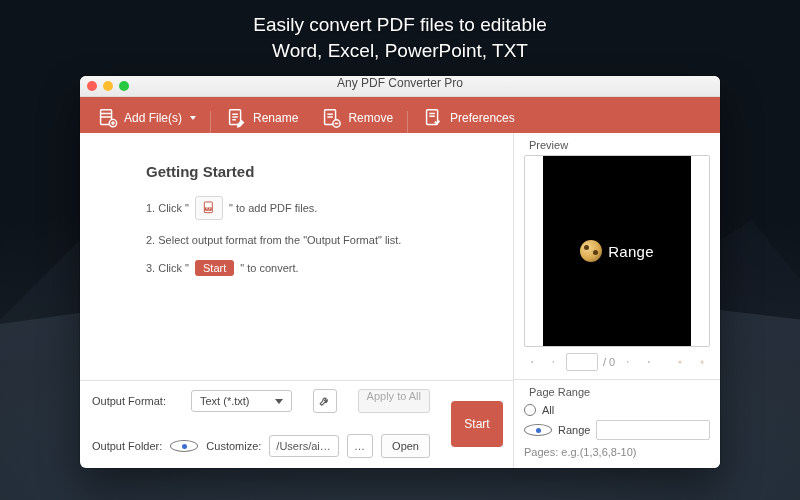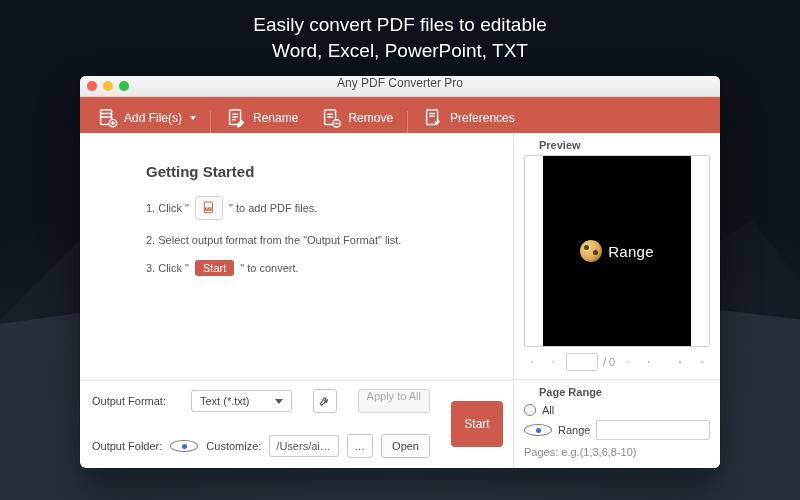--- a/index.html
+++ b/index.html
@@ -110,21 +110,21 @@
   }
   .path-field span{white-space:nowrap;overflow:hidden;text-overflow:ellipsis}
   .more{width:24px;height:22px;border:1px solid #c7c7c7;border-radius:3px;background:#fff;display:flex;align-items:center;justify-content:center;color:#555;letter-spacing:1px}
   .open{height:22px;padding:0 10px;border:1px solid #c7c7c7;border-radius:3px;background:#fcfcfc;display:flex;align-items:center}
 
   
   .side{
     width:186px;border-left:1px solid #e2e2e2;display:flex;flex-direction:column;
     padding:6px 10px 10px 10px;font-size:11px;color:#444;background:#fff;
   }
-  .side h4{margin:0 0 4px 15px;font-size:11px;font-weight:700;color:#555}
+  .side h4{margin:0 0 4px 5px;font-size:11px;font-weight:400;color:#555}
   .preview{
     height:198px;border:1px solid #cfcfcf;border-radius:2px;background:#fff;
     display:flex;align-items:center;justify-content:center;margin-bottom:6px;overflow:hidden;
   }
   .thumb{
     width:148px;height:190px;background:#000;display:flex;align-items:center;justify-content:center;gap:6px;
   }
   .leopard{width:22px;height:22px;border-radius:50%;background:radial-gradient(circle at 35% 35%, #f6d58b 0%, #d9a94f 55%, #7b5a22 100%);position:relative}
   .leopard::before,.leopard::after{content:"";position:absolute;width:5px;height:5px;border-radius:50%;background:#5a3d12}
   .leopard::before{left:4px;top:5px}

